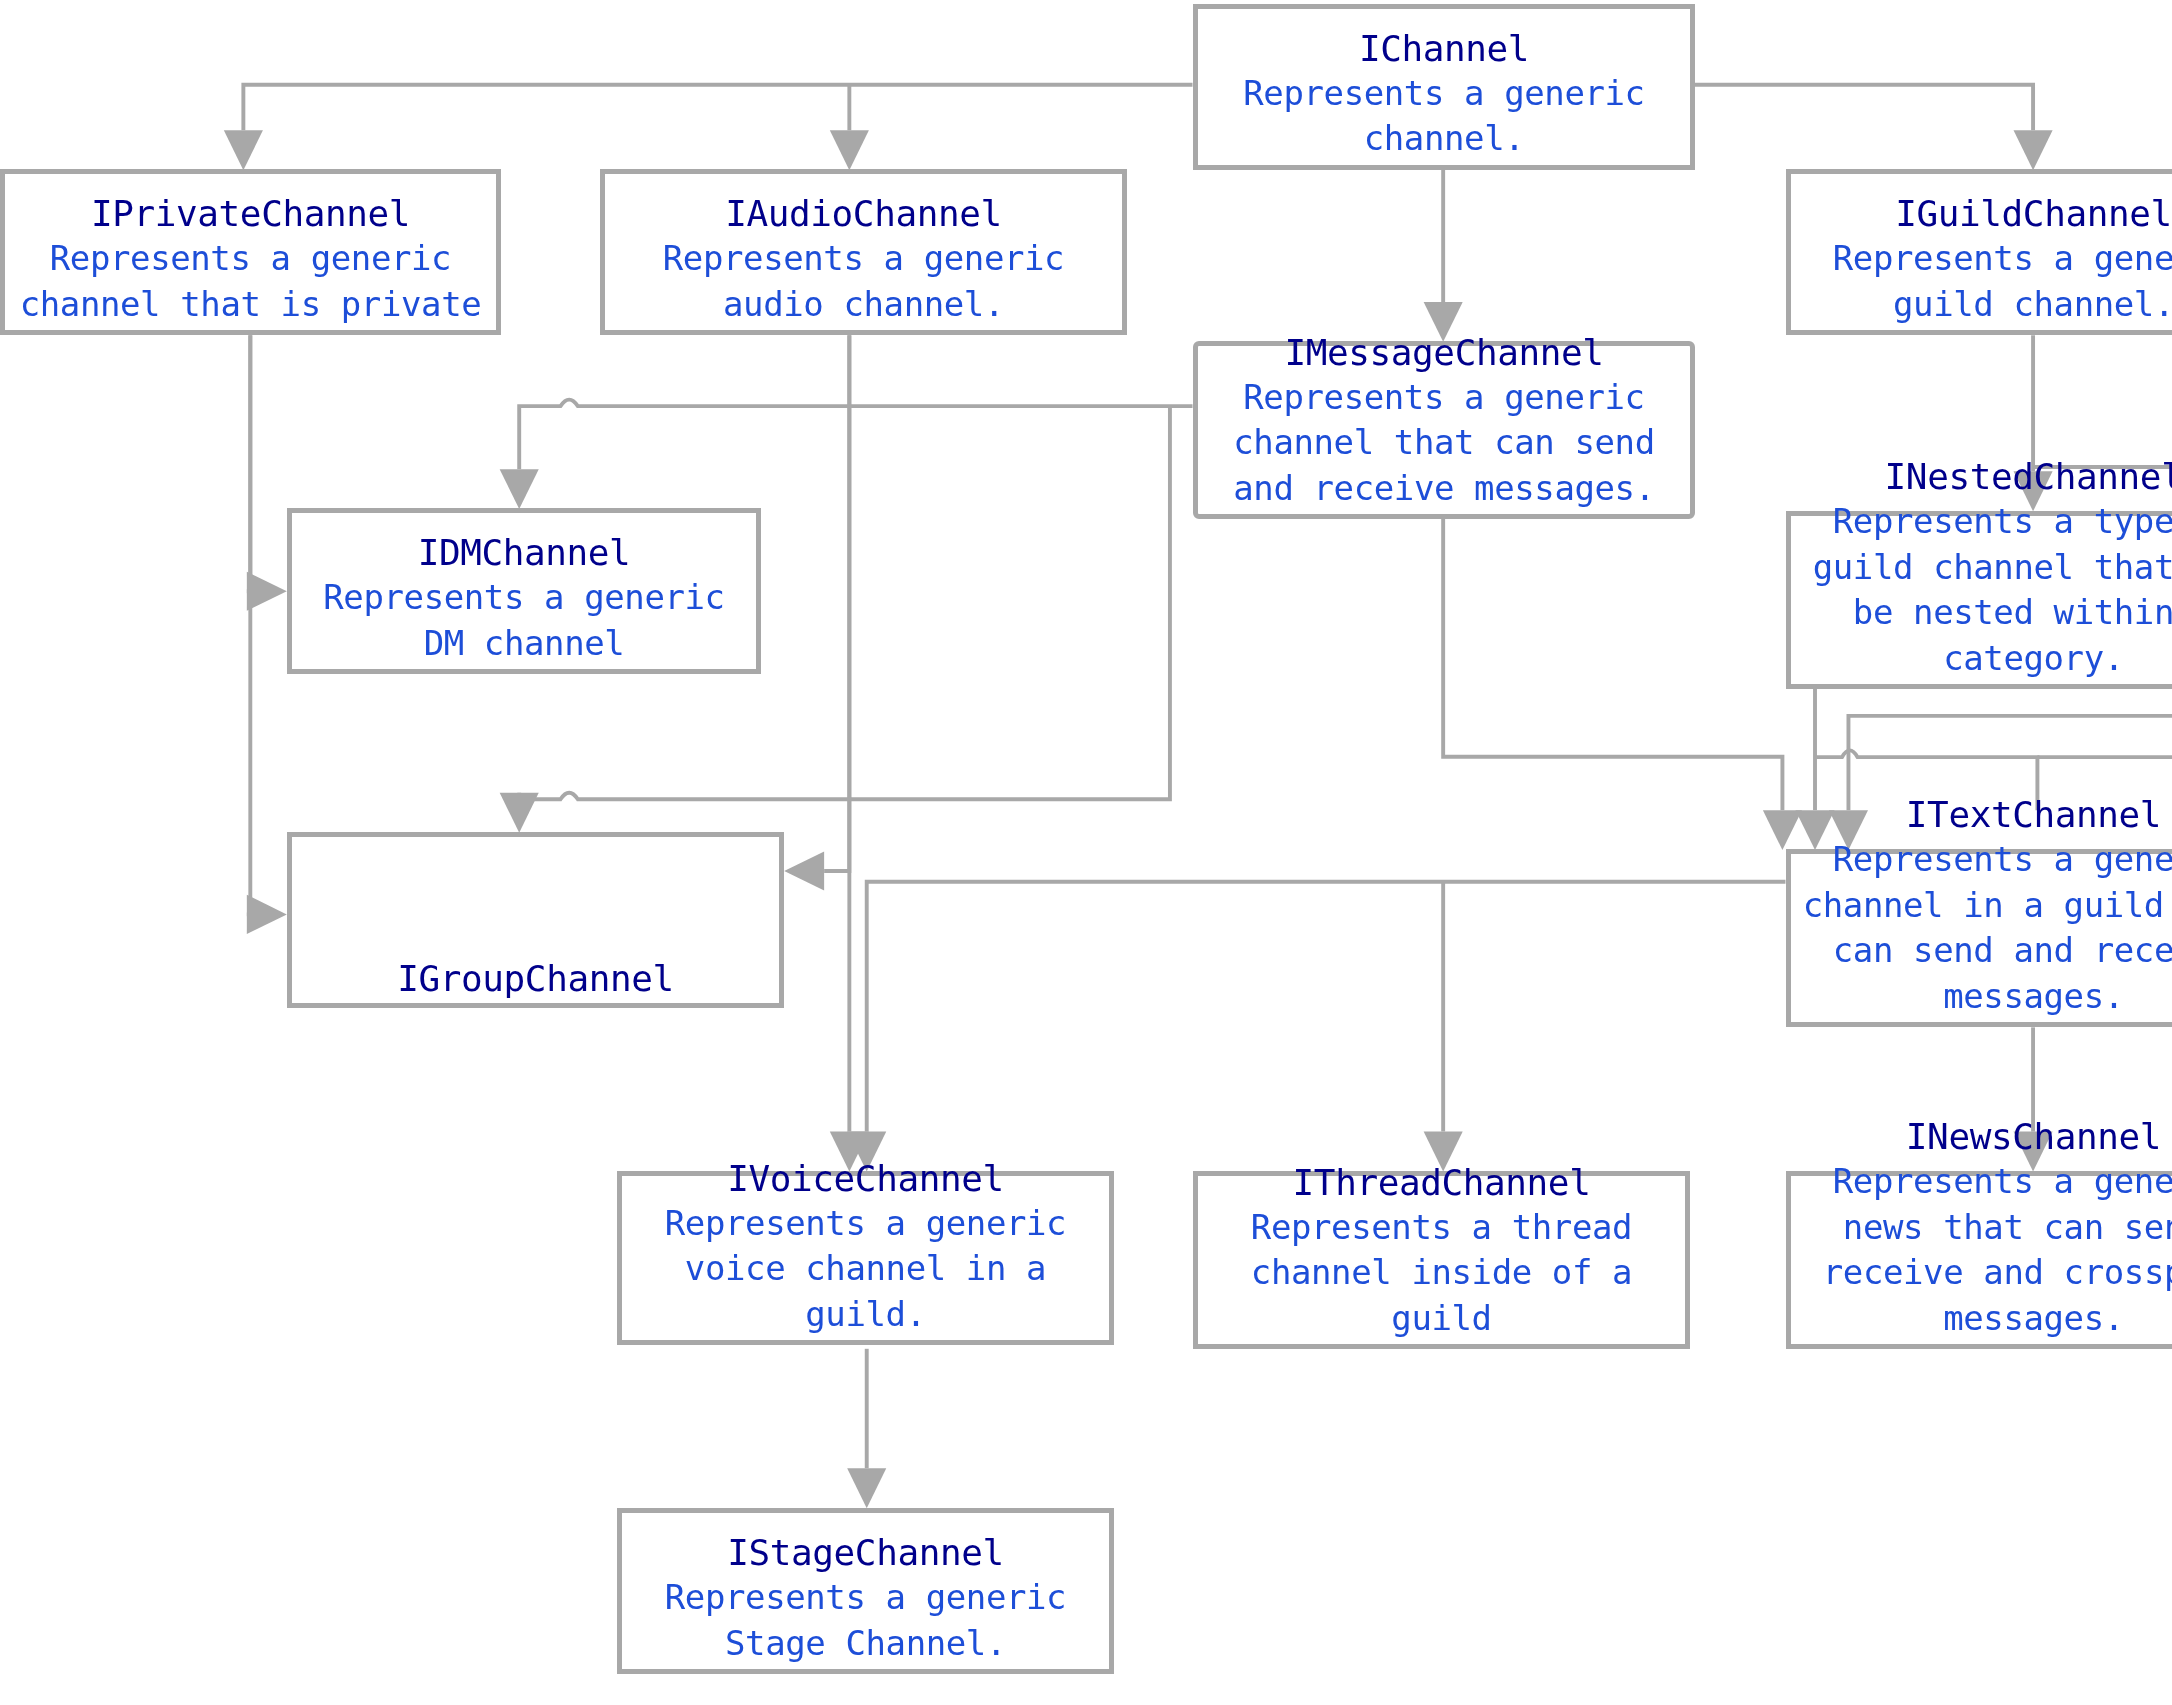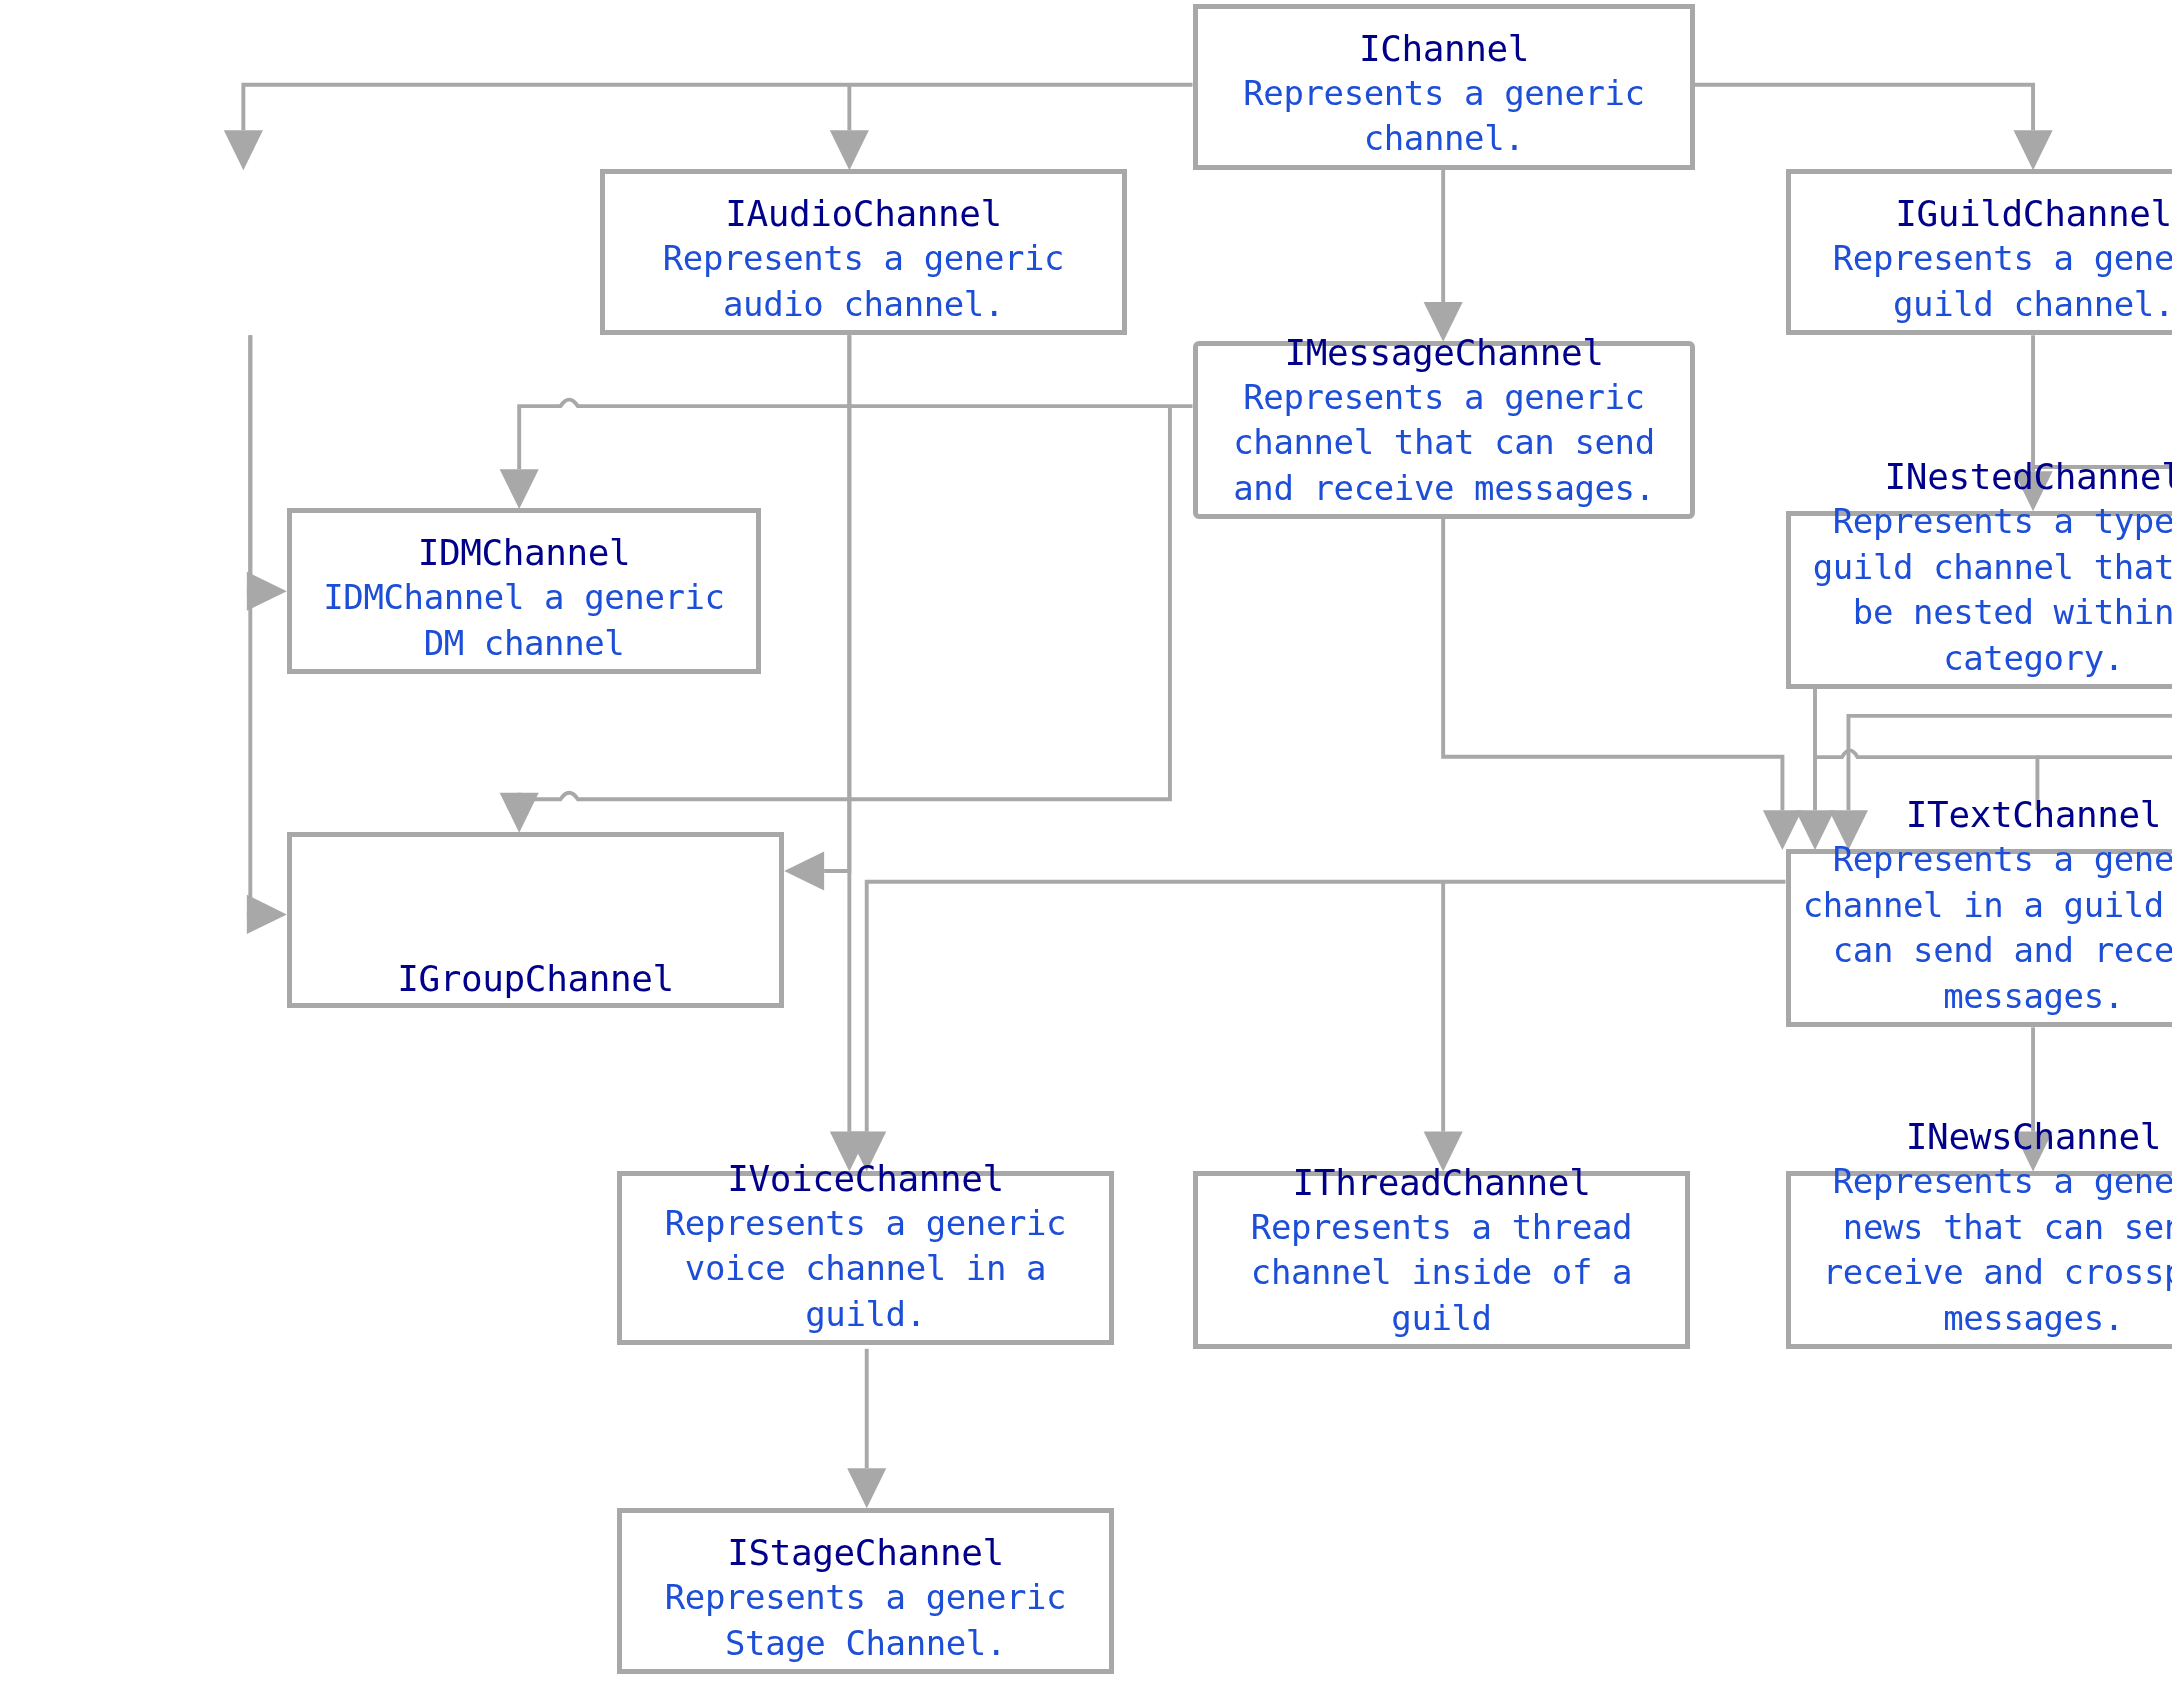--- a/index.html
+++ b/index.html
@@ -138,39 +138,43 @@
       <path d="M1995,3105 L1995,3380"></path>
       <polygon points="1995,3472 1950,3380 2040,3380"></polygon>
     </g>
   </svg>
 
   <div class="node" style="left: 1193px; top: 3.5px; width: 502px; height: 166px;">
     <div class="title">IChannel</div>
     <div class="desc">Represents a generic channel.</div>
   </div>
 
+  <div class="node" style="left: 0px; top: 169px; width: 501px; height: 166px;">
+    <div class="title">IPrivateChannel</div>
+    <div class="desc">Represents a generic channel that is private</div>
+  </div>
 
   <div class="node" style="left: 600px; top: 169px; width: 527px; height: 166px;">
     <div class="title">IAudioChannel</div>
     <div class="desc">Represents a generic audio channel.</div>
   </div>
 
   <div class="node" style="left: 1786px; top: 169px; width: 495px; height: 166px;">
     <div class="title">IGuildChannel</div>
     <div class="desc">Represents a generic guild channel.</div>
   </div>
 
   <div class="node" style="left: 1193px; top: 341px; width: 502px; height: 178px; border-radius: 6px;">
     <div class="title">IMessageChannel</div>
     <div class="desc">Represents a generic channel that can send and receive messages.</div>
   </div>
 
   <div class="node" style="left: 287px; top: 508px; width: 474px; height: 166px;">
     <div class="title">IDMChannel</div>
-    <div class="desc">IDMChannel a generic DM channel</div>
+    <div class="desc">Represents a generic DM channel</div>
   </div>
 
   <div class="node" style="left: 1786px; top: 511px; width: 495px; height: 178px;">
     <div class="title">INestedChannel</div>
     <div class="desc">Represents a type of guild channel that can be nested within a category.</div>
   </div>
 
   <div class="node" style="left: 287px; top: 832px; width: 497px; height: 176px;">
     <div class="title">IGroupChannel</div>
   </div>

